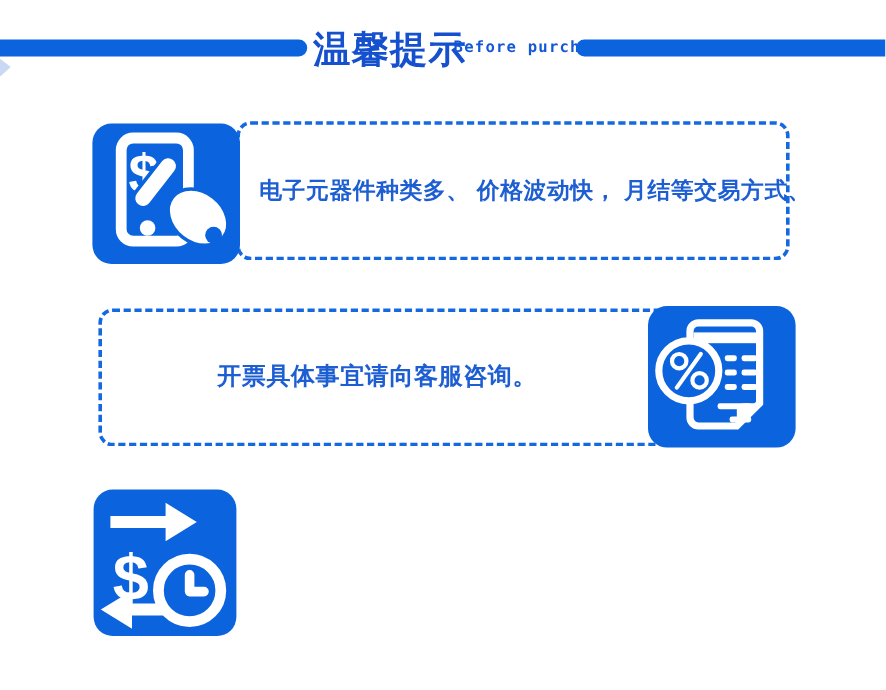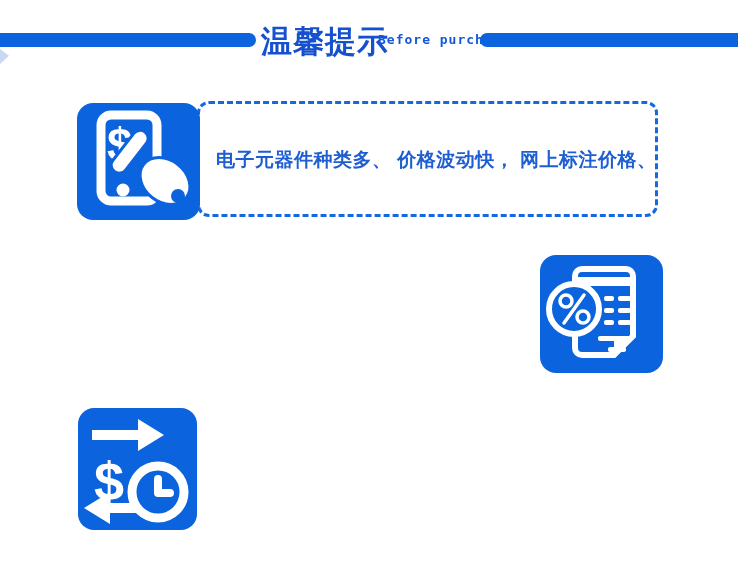--- a/index.html
+++ b/index.html
@@ -54,33 +54,36 @@
 
 <div id="page">
 
   <div class="bar bar-left"></div>
   <div class="hdr-title">温馨提示</div>
   <div class="hdr-sub">Before purchase</div>
   <div class="bar bar-right"></div>
   <div class="corner-flag"></div>
 
   <div class="tipbox box1">
-    <div class="tip-text">电子元器件种类多、 价格波动快， 网上标注价格、</div>
+    <div class="tip-text">电子元器件种类多、 价格波动快， 月结等交易方式、</div>
   </div>
   <div class="icon-sq icon1">
     <svg viewBox="0 0 123 117" xmlns="http://www.w3.org/2000/svg">
       <rect x="24" y="12" width="56" height="86" rx="10" fill="none" stroke="#ffffff" stroke-width="9"></rect>
       <circle cx="46" cy="87" r="6.5" fill="#ffffff"></circle>
       <text x="30" y="58" font-size="46" fill="#ffffff">$</text>
       <ellipse cx="88" cy="78" rx="27" ry="21" transform="rotate(38 88 78)" fill="#ffffff" stroke="#0b64dd" stroke-width="3"></ellipse>
       <rect x="57" y="28" width="16" height="50" rx="8" transform="rotate(38 65 33)" fill="#ffffff" stroke="#0b64dd" stroke-width="3"></rect>
       <circle cx="101" cy="93" r="7" fill="#0b64dd"></circle>
     </svg>
   </div>
 
+  <div class="tipbox box2">
+    <div class="tip-text">开票具体事宜请向客服咨询。</div>
+  </div>
   <div class="icon-sq icon2">
     <svg viewBox="0 0 123 118" xmlns="http://www.w3.org/2000/svg">
       <path d="M42,14 h44 a7,7 0 0 1 7,7 v60 l-19,19 h-32 a7,7 0 0 1 -7,-7 v-72 a7,7 0 0 1 7,-7 z" fill="none" stroke="#ffffff" stroke-width="6"></path>
       <path d="M93,81 l-19,19 v-13 a6,6 0 0 1 6,-6 z" fill="#ffffff"></path>
       <rect x="38" y="22" width="54" height="9" fill="#ffffff"></rect>
       <circle cx="34" cy="54" r="25" fill="#0b64dd" stroke="#ffffff" stroke-width="6"></circle>
       <circle cx="26" cy="46" r="6" fill="none" stroke="#ffffff" stroke-width="3.5"></circle>
       <circle cx="43" cy="62" r="6" fill="none" stroke="#ffffff" stroke-width="3.5"></circle>
       <line x1="44" y1="40" x2="24" y2="68" stroke="#ffffff" stroke-width="3.5" stroke-linecap="round"></line>
       <rect x="64" y="41" width="10" height="5" rx="2" fill="#ffffff"></rect>

